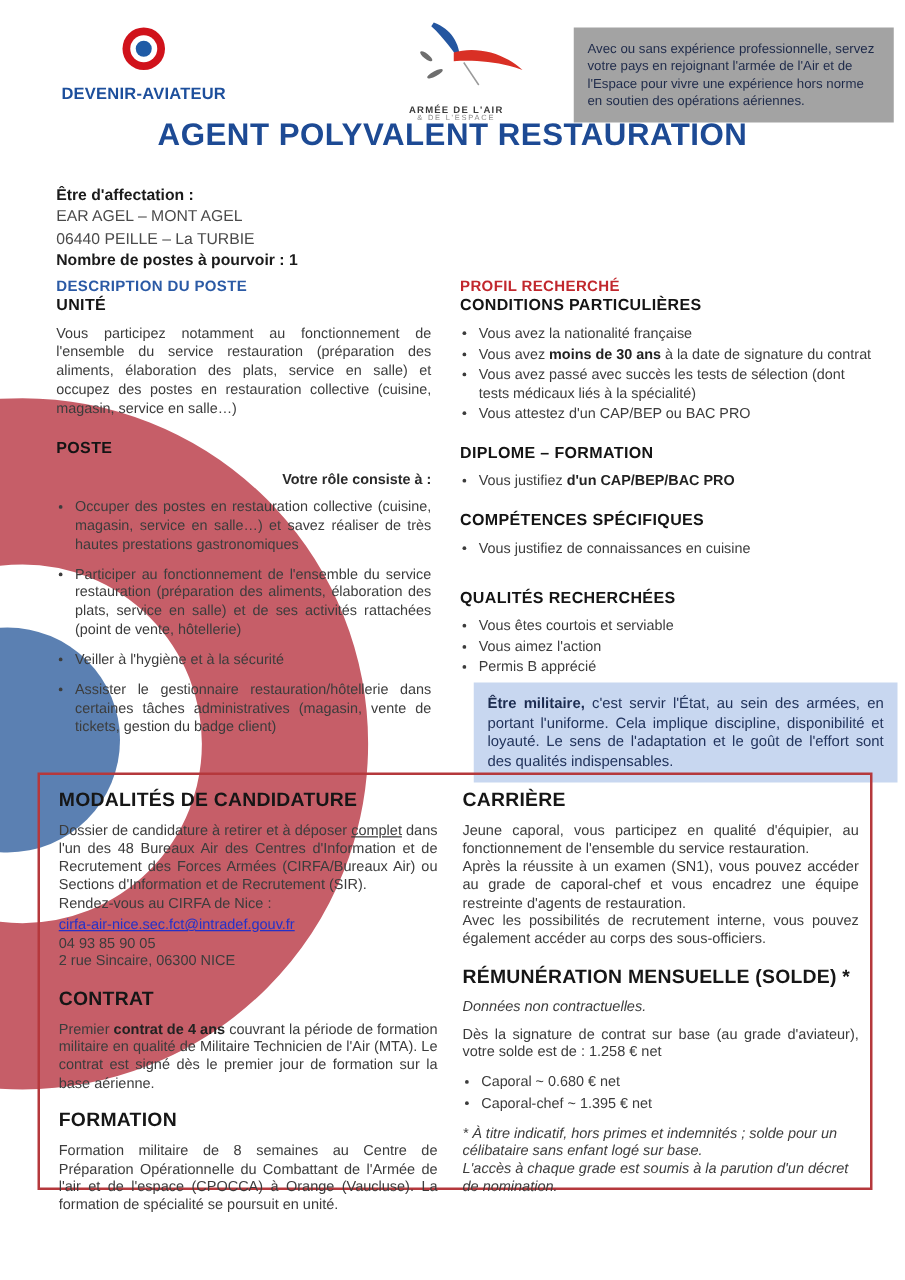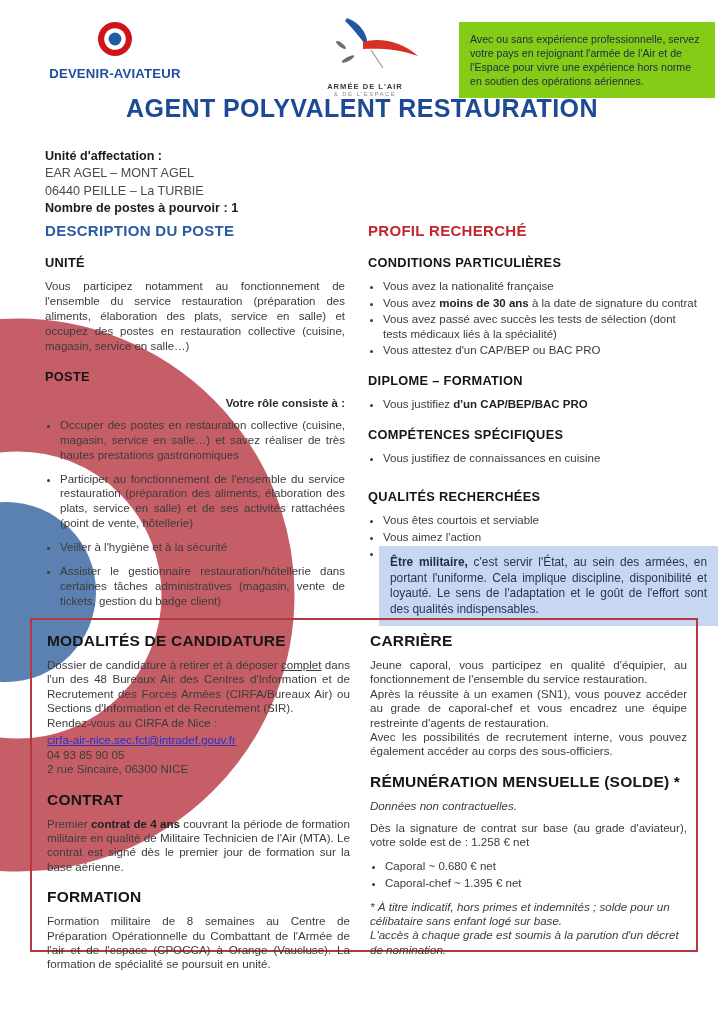--- a/index.html
+++ b/index.html
@@ -13,38 +13,38 @@
   .deco { position:absolute; left:0; top:0; z-index:0; pointer-events:none; }
   .layer { position:absolute; z-index:2; }
 
   
   .brand { left:45px; top:20px; width:140px; text-align:center; }
   .brand-text { margin-top:4px; font-size:13.2px; font-weight:bold; color:#1d4f9c; letter-spacing:.2px; }
   .air-logo { left:300px; top:14px; width:130px; text-align:center; }
   .air-line1 { font-size:7.6px; font-weight:bold; color:#3a3a3a; letter-spacing:1px; margin-top:8px; }
   .air-line2 { font-size:6px; color:#8a8a8a; letter-spacing:1.4px; }
   .intro-box {
-    left:459px; top:22px; width:256px; background:#84cc16;
+    left:459px; top:22px; width:256px; background:#a3a3a3;
     padding:10px 11px; font-size:10.6px; line-height:1.33; color:#1e2a4a;
   }
   .title {
     left:0; top:94px; width:724px; text-align:center;
     font-size:25px; font-weight:bold; color:#1d4a94; letter-spacing:.4px;
   }
 
   
   .affectation { left:45px; top:148px; width:400px; font-size:12.6px; line-height:1.38; }
   .aff-label, .aff-postes { font-weight:bold; color:#1b1b1b; }
   .aff-line { color:#4a4a4a; }
 
   
   .col { top:222px; }
   .col-left { left:45px; width:300px; }
   .col-right { left:368px; width:334px; }
-  .col-h { font-size:15px; font-weight:bold; letter-spacing:.3px; margin-bottom:16px; }
+  .col-h { font-size:12px; font-weight:bold; letter-spacing:.3px; margin-bottom:0; }
   .col-h.blue { color:#2b5aa5; }
   .col-h.red { color:#c1272d; }
   .sec-h { font-size:12.8px; font-weight:bold; color:#141414; letter-spacing:.3px; margin:15px 0 9px; }
   .sec-h.first { margin-top:0; }
   .body-p { font-size:11.5px; line-height:1.3; text-align:justify; }
   .lead-bold { font-size:11.5px; font-weight:bold; color:#2a2a2a; margin:13px 0 9px;text-align:right; }
   ul.blist { list-style:disc outside; padding-left:15px; }
   ul.blist li { font-size:11.5px; line-height:1.3; text-align:justify; margin-bottom:9px; }
   ul.blist.tight li { margin-bottom:2px; text-align:left; line-height:1.27; }
   ul.blist.single li { margin-bottom:0; }
@@ -103,21 +103,21 @@
     </svg>
     <div class="air-line1">ARMÉE DE L'AIR</div>
     <div class="air-line2">&amp; DE L'ESPACE</div>
   </div>
 
   <div class="layer intro-box">Avec ou sans expérience professionnelle, servez votre pays en rejoignant l'armée de l'Air et de l'Espace pour vivre une expérience hors norme en soutien des opérations aériennes.</div>
 
   <h1 class="layer title">AGENT POLYVALENT RESTAURATION</h1>
 
   <div class="layer affectation">
-    <div class="aff-label">Unité d'affectation :</div>
+    <div class="aff-label">Être d'affectation :</div>
     <div class="aff-line">EAR AGEL – MONT AGEL</div>
     <div class="aff-line">06440 PEILLE – La TURBIE</div>
     <div class="aff-postes">Nombre de postes à pourvoir : 1</div>
   </div>
 
   <div class="layer col col-left">
     <div class="col-h blue">DESCRIPTION DU POSTE</div>
 
     <div class="sec-h first">UNITÉ</div>
     <p class="body-p">Vous participez notamment au fonctionnement de l'ensemble du service restauration (préparation des aliments, élaboration des plats, service en salle) et occupez des postes en restauration collective (cuisine, magasin, service en salle…)</p>

